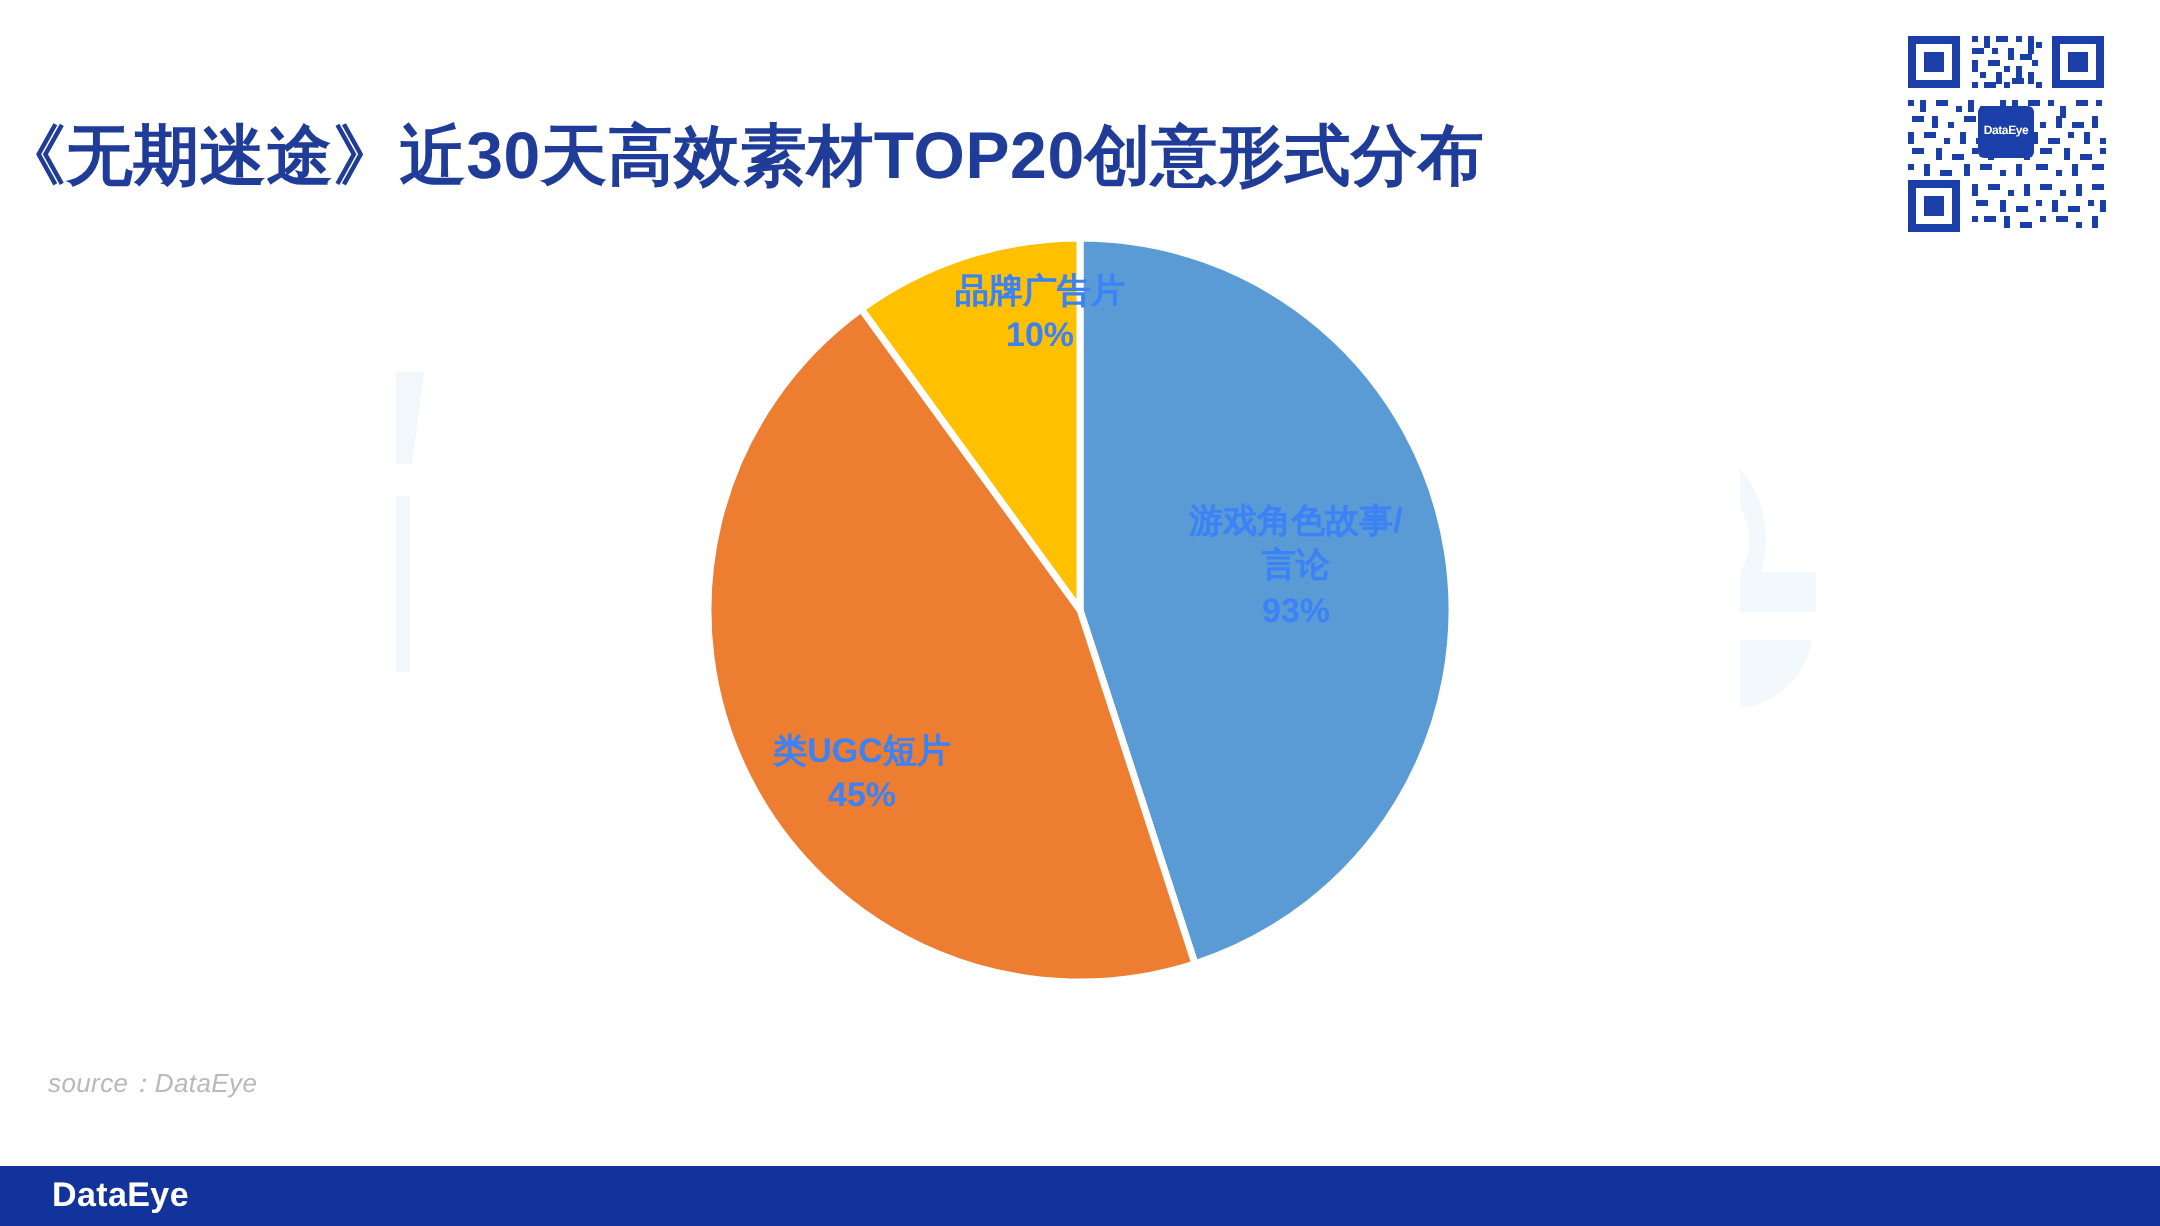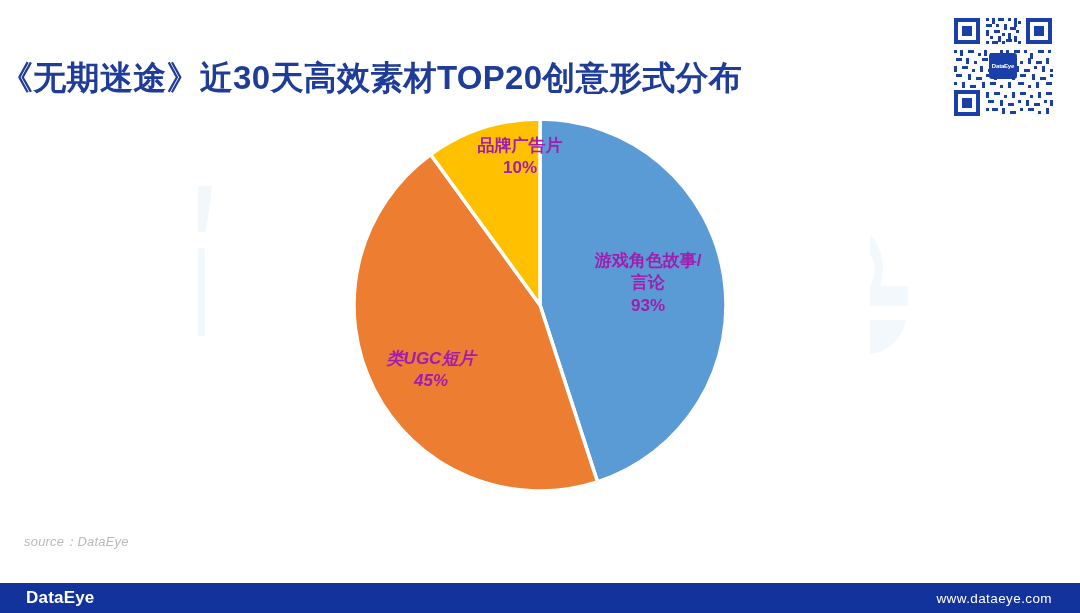--- a/index.html
+++ b/index.html
@@ -87,37 +87,36 @@
     top: 117px;
     width: 376px;
     height: 376px;
   }
   #pie-wrap svg { display: block; overflow: visible; }
 
   
   .slice-label {
     position: absolute;
     text-align: center;
-    color: #a21caf;
+    color: #3b82f6;
     font-weight: bold;
     font-size: 17px;
     line-height: 1.32;
     white-space: pre-line;
     pointer-events: none;
   }
   #label-blue {
     left: 566px;
     top: 250px;
     width: 164px;
   }
   #label-orange {
     left: 345px;
-    top: 348px;
+    top: 365px;
     width: 172px;
-    font-style: italic;
   }
   #label-yellow {
     left: 440px;
     top: 135px;
     width: 160px;
   }
 
   
   #source-note {
     position: absolute;
@@ -324,16 +323,15 @@
 45%</div>
   <div class="slice-label" id="label-yellow">品牌广告片
 10%</div>
 
   <div id="source-note">source：DataEye</div>
 
   <div id="footer-bar">
     <div id="footer-logo">
       <span id="footer-logo-text">DataEye</span>
     </div>
-    <div id="footer-url">www.dataeye.com</div>
   </div>
 
 </div>
 
 </body></html>

